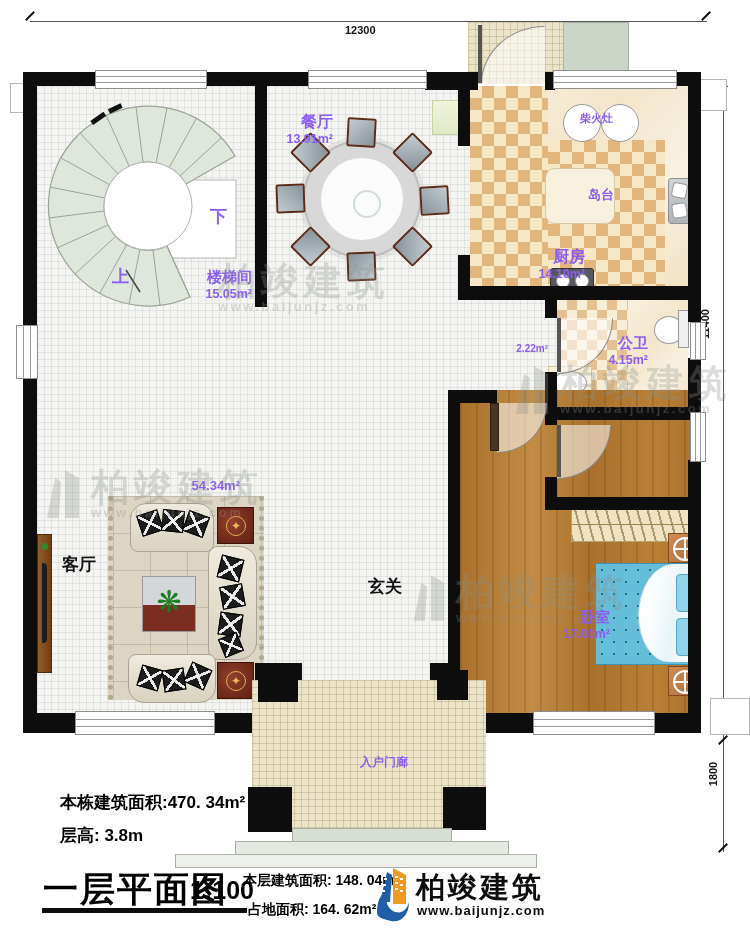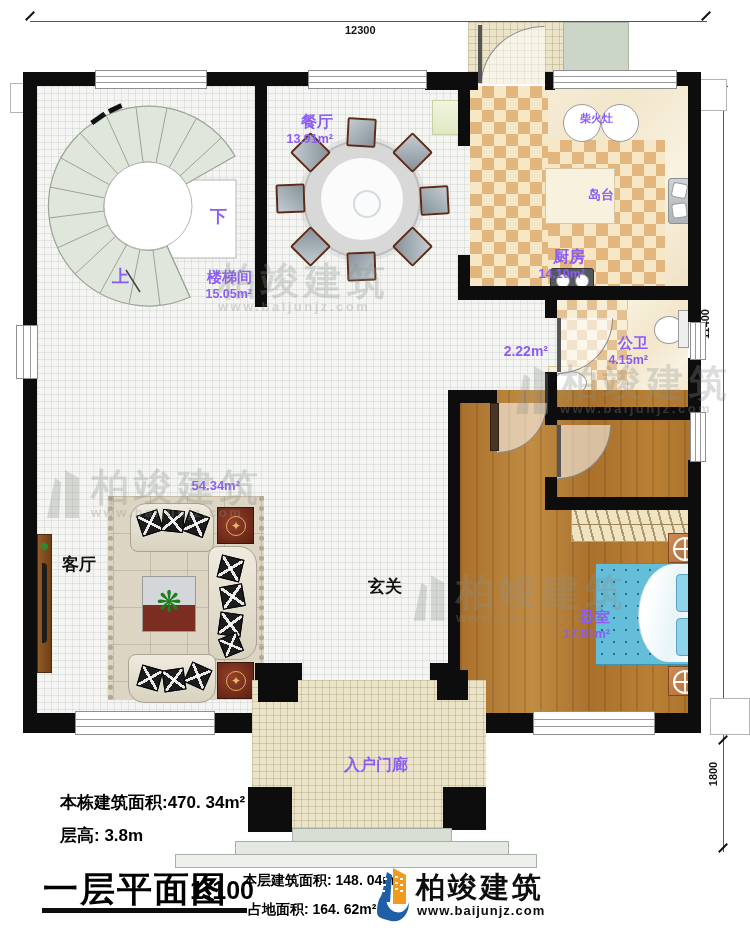--- a/index.html
+++ b/index.html
@@ -92,21 +92,21 @@
   <div class="abs" style="left:563px;top:22px;width:64px;height:62px;background:#ccd6c8;border:1px solid #aab4a6;"></div>
   <div class="abs outbox" style="left:10px;top:83px;width:35px;height:28px;"></div>
   <div class="abs outbox" style="left:693px;top:79px;width:32px;height:30px;"></div>
   <div class="abs outbox" style="left:710px;top:698px;width:38px;height:35px;"></div>
 
   <div class="abs gridfloor" style="left:37px;top:86px;width:651px;height:627px;"></div>
 
   <div class="abs marble" style="left:470px;top:86px;width:218px;height:200px;"></div>
   <div class="abs checker" style="left:470px;top:86px;width:78px;height:200px;"></div>
   <div class="abs checker" style="left:548px;top:140px;width:117px;height:146px;"></div>
-  <div class="abs" style="left:545px;top:168px;width:68px;height:54px;background:#f8f1de;border:1px solid #d8c9a4;border-radius:0;">
+  <div class="abs" style="left:545px;top:168px;width:68px;height:54px;background:#f8f1de;border:1px solid #d8c9a4;border-radius:10px;">
     <div class="lbl" style="margin-top:18px;">
         <span class="nm" style="font-size:13px;">岛台</span>
       </div>
   </div>
   <div class="abs fixture" style="left:563px;top:104px;width:36px;height:36px;border-radius:50%;"></div>
   <div class="abs fixture" style="left:601px;top:104px;width:36px;height:36px;border-radius:50%;"></div>
   <div class="abs lbl" style="left:551px;top:112px;width:62px;font-size:11px;">柴火灶</div>
   <div class="abs" style="left:668px;top:178px;width:21px;height:44px;background:linear-gradient(#cfd3d5,#aeb3b6);border:1px solid #8b9093;border-radius:3px;">
     <div class="abs fixture" style="left:3px;top:4px;width:13px;height:13px;transform:rotate(12deg);border-radius:3px;"></div>
     <div class="abs fixture" style="left:3px;top:24px;width:13px;height:13px;transform:rotate(-8deg);border-radius:3px;"></div>
@@ -136,21 +136,21 @@
 
   <div class="abs fixture" style="left:607px;top:455px;width:26px;height:30px;border-radius:50%;"></div>
   <div class="abs fixture" style="left:603px;top:484px;width:34px;height:10px;background:#eee;"></div>
   <div class="abs marble" style="left:548px;top:452px;width:42px;height:32px;border:1px solid #d4c49e;"></div>
   <div class="abs fixture" style="left:553px;top:457px;width:32px;height:22px;border-radius:50%;"></div>
   <div class="abs lbl" style="left:572px;top:430px;width:76px;">
     <span class="nm">内卫</span>
     <span class="ar">4.15m²</span>
   </div>
   <div class="abs lbl" style="left:468px;top:343px;width:80px;">
-    <span class="ar" style="font-size:14px;">2.22m²</span>
+    <span class="ar" style="font-size:10px;">2.22m²</span>
   </div>
 
   <div class="abs wood" style="left:460px;top:390px;width:240px;height:343px;"></div>
 
   <div class="abs" style="left:571px;top:508px;width:127px;height:32px;background:#efe3c2;border:1px solid #b9a070;
        background-image:repeating-linear-gradient(75deg,rgba(120,90,40,.55) 0 2px,transparent 2px 10px);">
     <div class="abs" style="left:0;top:15px;width:127px;height:1px;background:#9d8755;"></div>
   </div>
 
   <div class="abs" style="left:595px;top:563px;width:102px;height:100px;background:#64bdd9;border:1px solid #3f93af;
@@ -321,21 +321,21 @@
   <div class="abs arc-bl" style="left:366px;top:680px;width:64px;height:64px;"></div>
   <div class="abs leaf" style="left:302px;top:680px;width:3px;height:62px;"></div>
   <div class="abs leaf" style="left:427px;top:680px;width:3px;height:62px;"></div>
 
   <div class="abs porchfloor" style="left:252px;top:680px;width:234px;height:148px;"></div>
   <div class="abs wall" style="left:258px;top:672px;width:40px;height:30px;"></div>
   <div class="abs wall" style="left:437px;top:670px;width:31px;height:30px;"></div>
   <div class="abs wall" style="left:248px;top:787px;width:44px;height:45px;"></div>
   <div class="abs wall" style="left:443px;top:787px;width:43px;height:43px;"></div>
   <div class="abs lbl" style="left:318px;top:755px;width:90px;">
-    <span class="nm" style="font-size:16px;">入户门廊</span>
+    <span class="nm" style="font-size:12px;">入户门廊</span>
   </div>
   <div class="abs steps" style="left:292px;top:828px;width:158px;height:13px;background:#d7dfd4;"></div>
   <div class="abs steps" style="left:235px;top:841px;width:272px;height:13px;background:#e3e8e0;"></div>
   <div class="abs steps" style="left:175px;top:854px;width:360px;height:12px;background:#eef0ec;"></div>
 
 
   <div class="abs wm" style="left:218px;top:262px;">
     <div class="wm-name">柏竣建筑</div>
     <div class="wm-site">www.baijunjz.com</div>
   </div>

